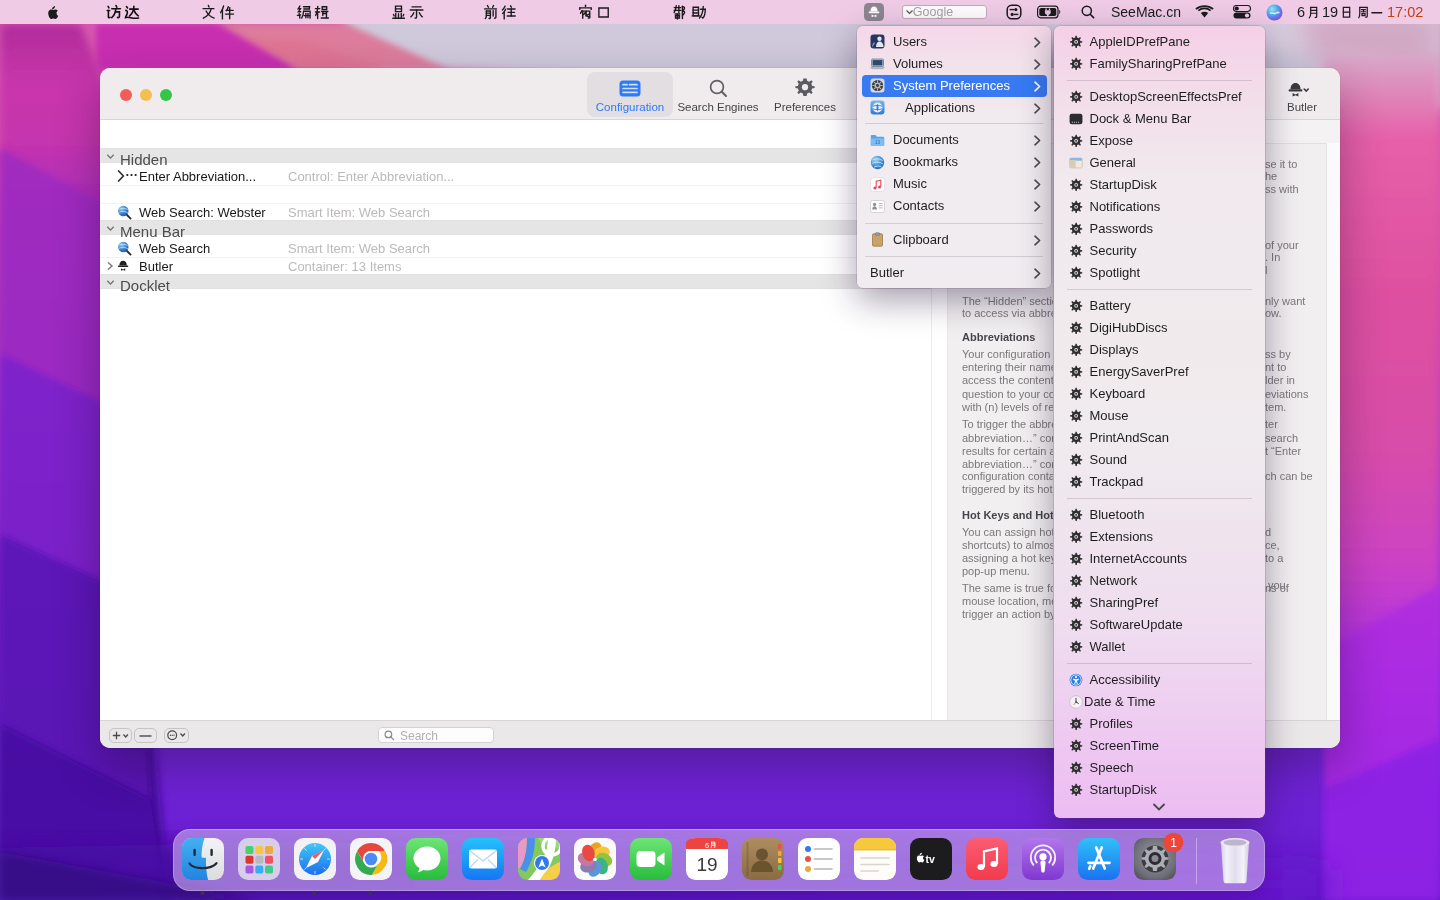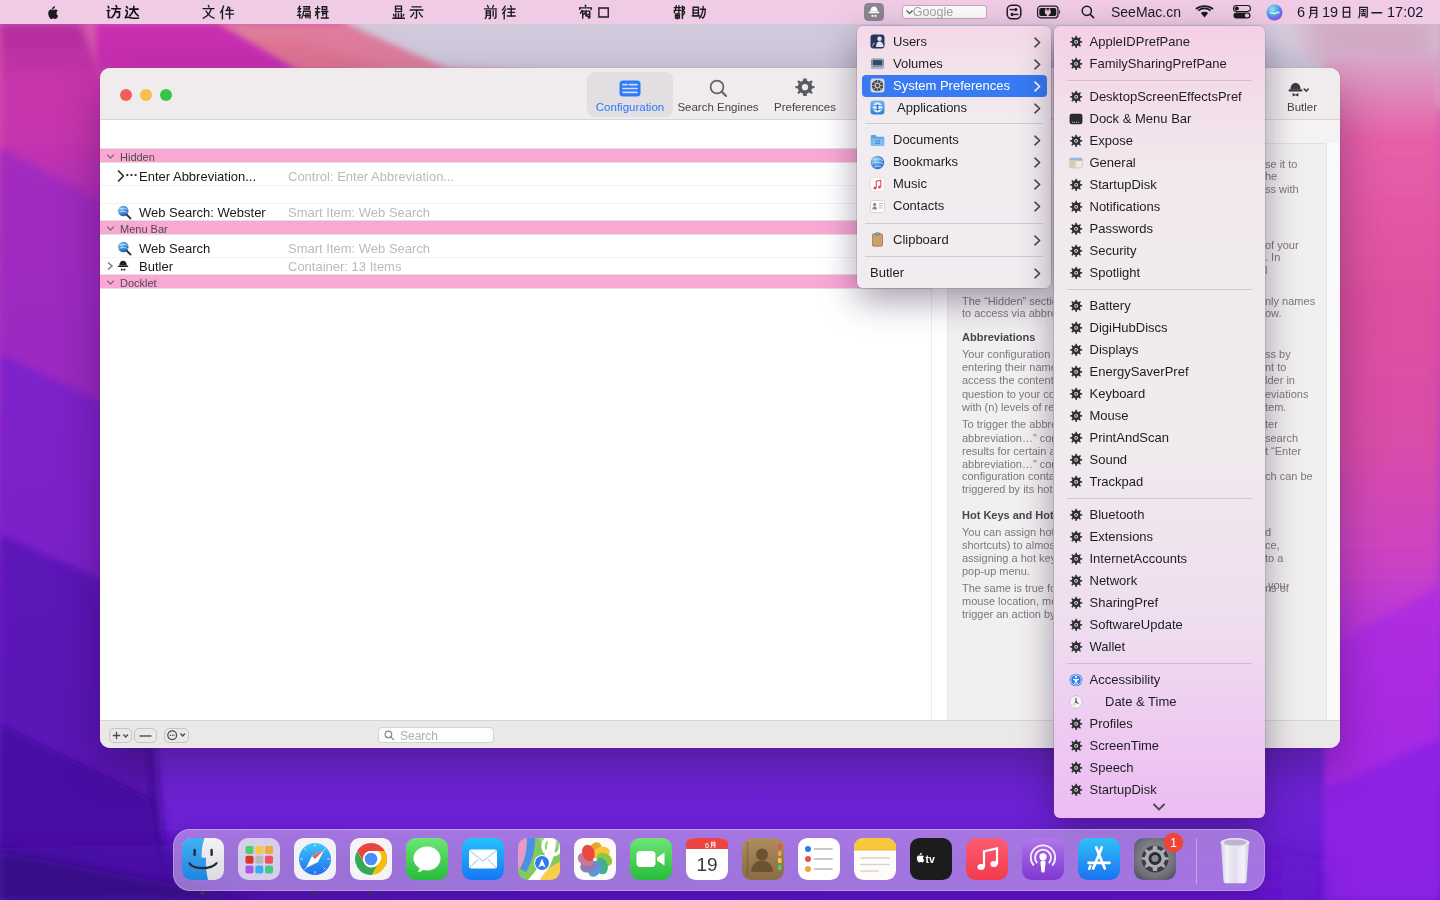--- a/index.html
+++ b/index.html
@@ -13,21 +13,21 @@
   #win { position:absolute; left:100px; top:68px; width:1240px; height:680px; border-radius:10px; background:#fff; box-shadow:0 20px 45px rgba(20,5,40,.33), 0 0 1px rgba(0,0,0,.35); }
   #toolbar { position:absolute; left:0; top:0; width:1240px; height:52px; background:#f0ecee; border-bottom:1px solid #d9d5d7; border-radius:10px 10px 0 0; }
   .tl { position:absolute; top:21px; width:12px; height:12px; border-radius:50%; }
   #hdr { position:absolute; left:0; top:52px; width:1240px; height:27px; background:#f6f4f5; border-bottom:1px solid #e0dddf; font-size:13px; color:#2c2c2e; }
   #listarea { position:absolute; left:0; top:79px; width:847px; height:573px; background:#fff; }
   #gutter1 { position:absolute; left:831px; top:79px; width:16px; height:573px; background:#fff; border-left:1px solid #ececec; }
   #drawer { position:absolute; left:847px; top:52px; width:393px; height:600px; background:#f4f2f3; }
   #drawerin { position:absolute; left:0px; top:23px; width:393px; height:577px; background:#f1eff0; border-top:1px solid #e2dfe1; border-left:1px solid #e9e6e8; }
   #drawerwhite { position:absolute; left:379px; top:23px; width:14px; height:577px; background:#fbfafa; border-left:1px solid #e7e4e6; }
   #botbar { position:absolute; left:0; top:652px; width:1240px; height:28px; background:#ebe8e9; border-top:1px solid #d8d5d6; border-radius:0 0 10px 10px; }
-  .grow { position:absolute; left:0; width:847px; background:#f9a8d4; border-top:1px solid #e3e0e2; border-bottom:1px solid #e3e0e2; font-size:11px; color:#4c4c4e; }
+  .grow { position:absolute; left:0; width:847px; background:#e5e5e5; border-top:1px solid #e3e0e2; border-bottom:1px solid #e3e0e2; font-size:15px; color:#4c4c4e; }
   .grow .gv { position:absolute; left:6px; top:3px; }
   .grow .gt { position:absolute; left:20px; top:2px; font-weight:400; }
   .drow { position:absolute; left:0; width:847px; height:18px; font-size:13px; }
   .drow .nm { position:absolute; left:39px; top:2px; color:#181818; }
   .drow .ds { position:absolute; left:188px; top:2px; color:#bcb9bb; }
   .helpline { position:absolute; font-size:11px; color:#7b787c; white-space:nowrap; overflow:hidden; width:91px; }
   .helpright { position:absolute; font-size:11px; color:#7b787c; white-space:nowrap; }
   .helphead { position:absolute; font-size:11px; font-weight:700; color:#47454a; white-space:nowrap; overflow:hidden; width:91px; }
   
   .menu { position:absolute; border-radius:6px; box-shadow:0 12px 35px rgba(30,10,50,.40), 0 0 0 .5px rgba(120,90,120,.35); }
@@ -377,21 +377,21 @@
       <span style="position:absolute;left:25px;top:0;font-size:14.5px;color:#1b1b1d;">19</span>
       <svg class="abs" style="left:42px;top:0.5px" width="15" height="15" viewBox="0 0 16 16" stroke="#1b1b1d" stroke-width="1.3" fill="none">
           <use href="#c-ri"></use>
         </svg>
       <svg class="abs" style="left:59px;top:0.5px" width="15" height="15" viewBox="0 0 16 16" stroke="#1b1b1d" stroke-width="1.3" fill="none">
           <use href="#c-zhou"></use>
         </svg>
       <svg class="abs" style="left:73px;top:0.5px" width="15" height="15" viewBox="0 0 16 16" stroke="#1b1b1d" stroke-width="1.5" fill="none">
           <path d="M2 8.2 H12.5" stroke-linecap="round"></path>
         </svg>
-      <span style="position:absolute;left:90px;top:0;font-size:14.5px;color:#0f172a;">17:02</span>
+      <span style="position:absolute;left:90px;top:0;font-size:14.5px;color:#c2410c;">17:02</span>
     </div>
   </div>
   <div id="win">
     <div id="toolbar">
       <span class="tl" style="left:20px;background:#f25e57;"></span>
       <span class="tl" style="left:40px;background:#f6bd4f;"></span>
       <span class="tl" style="left:60px;background:#33c748;"></span>
       <div class="abs" style="left:487px;top:3.5px;width:86px;height:45px;background:#e3dee1;border-radius:8px;"></div>
       <svg class="abs" style="left:519px;top:12px" width="22" height="17" viewBox="0 0 22 17">
           <rect x="0.5" y="0.5" width="21" height="16" rx="3.5" fill="#2e7af7"></rect>
@@ -491,21 +491,21 @@
         <div id="drawerin"></div>
         <div id="drawerwhite"></div>
       <div id="helptext">
         <span class="helpright" style="left:318px;top:37.6px;">se it to</span>
         <span class="helpright" style="left:318px;top:50.4px;">he</span>
         <span class="helpright" style="left:318px;top:63.2px;">ss with</span>
         <span class="helpright" style="left:318px;top:118.9px;">of your</span>
         <span class="helpright" style="left:318px;top:131.2px;">. In</span>
         <span class="helpright" style="left:318px;top:143.6px;">l</span>
         <span class="helpline" style="left:15px;top:174.6px;">The “Hidden” section contains items</span>
-          <span class="helpright" style="left:318px;top:174.6px;">nly names</span>
+          <span class="helpright" style="left:318px;top:174.6px;">nly want</span>
         <span class="helpline" style="left:15px;top:187.4px;">to access via abbreviations — see b</span>
           <span class="helpright" style="left:318px;top:187.4px;">ow.</span>
         <span class="helphead" style="left:15px;top:211.2px;">Abbreviations</span>
         <span class="helpline" style="left:15px;top:227.7px;">Your configuration items are accessi</span>
           <span class="helpright" style="left:318px;top:227.7px;">ss by</span>
         <span class="helpline" style="left:15px;top:241px;">entering their names. If you want to</span>
           <span class="helpright" style="left:318px;top:241px;">nt to</span>
         <span class="helpline" style="left:15px;top:254.2px;">access the contents of a folder, add</span>
           <span class="helpright" style="left:318px;top:254.2px;">lder in</span>
         <span class="helpline" style="left:15px;top:267.5px;">question to your configuration. Butle</span>
@@ -621,21 +621,21 @@
               <stop offset="0" stop-color="#6fb9f2"></stop>
               <stop offset="1" stop-color="#2f7ad8"></stop>
             </linearGradient>
           </defs>
           <rect x="0.5" y="0.5" width="14" height="14" rx="3.2" fill="url(#appg)"></rect>
           <circle cx="7.5" cy="7.5" r="4.9" fill="#e8f2fc"></circle>
           <path d="M7.5 3.4 C8.8 5.8 8.8 9.2 7.5 11.6 C6.2 9.2 6.2 5.8 7.5 3.4 Z" fill="#2f7ad8"></path>
           <path d="M3 6.2 C5.8 5 9.2 5 12 6.2" stroke="#2f7ad8" stroke-width="0.9" fill="none"></path>
           <path d="M3 8.8 C5.8 10 9.2 10 12 8.8" stroke="#2f7ad8" stroke-width="0.9" fill="none"></path>
         </svg>
-        <span class="txt" style="left:40px;">Applications</span>
+        <span class="txt" style="left:48px;">Applications</span>
         <svg class="arr" viewBox="0 0 7 11" stroke="#47474a">
           <use href="#marr"></use>
         </svg>
       </div>
     <div class="sep" style="top:97.2px;"></div>
     <div class="mi" style="top:103px;">
         <svg class="abs" style="left:13px;top:3.5px" width="15" height="15" viewBox="0 0 15 15">
           <path d="M0.8 3.2 C0.8 2.5 1.3 2 2 2 H5.5 L7 3.8 H13 C13.7 3.8 14.2 4.3 14.2 5 V11.8 C14.2 12.5 13.7 13 13 13 H2 C1.3 13 0.8 12.5 0.8 11.8 Z" fill="#5ba3e8"></path>
           <path d="M0.8 5.5 H14.2 V11.8 C14.2 12.5 13.7 13 13 13 H2 C1.3 13 0.8 12.5 0.8 11.8 Z" fill="#7cbcf2"></path>
           <text x="7.5" y="11" font-size="4.5" fill="#2f6ab0" text-anchor="middle" font-family="Liberation Sans">13</text>
@@ -884,21 +884,21 @@
         </svg>
         <span class="txt" style="left:35.5px;">Accessibility</span>
       </div>
     <div class="mi" style="top:664.5px;">
         <svg class="abs" style="left:15px;top:4px" width="14" height="14" viewBox="0 0 15 15">
           <circle cx="7.5" cy="7.5" r="6.8" fill="#f4f2f4" stroke="#b8b4b6" stroke-width="0.7"></circle>
           <path d="M7.5 3 V7.5 L10.3 9.2" stroke="#333" stroke-width="1" fill="none"></path>
           <path d="M7.5 7.5 L5 10.6" stroke="#e04438" stroke-width="0.8"></path>
           <circle cx="7.5" cy="7.5" r="0.8" fill="#333"></circle>
         </svg>
-        <span class="txt" style="left:51px;">Date &amp; Time</span>
+        <span class="txt" style="left:30px;">Date &amp; Time</span>
       </div>
     <div class="mi" style="top:686.5px;">
         <svg class="abs" style="left:15px;top:4px" width="14" height="14" viewBox="0 0 15 15">
           <use href="#sgear"></use>
         </svg>
         <span class="txt" style="left:35.5px;">Profiles</span>
       </div>
     <div class="mi" style="top:708.5px;">
         <svg class="abs" style="left:15px;top:4px" width="14" height="14" viewBox="0 0 15 15">
           <use href="#sgear"></use>

